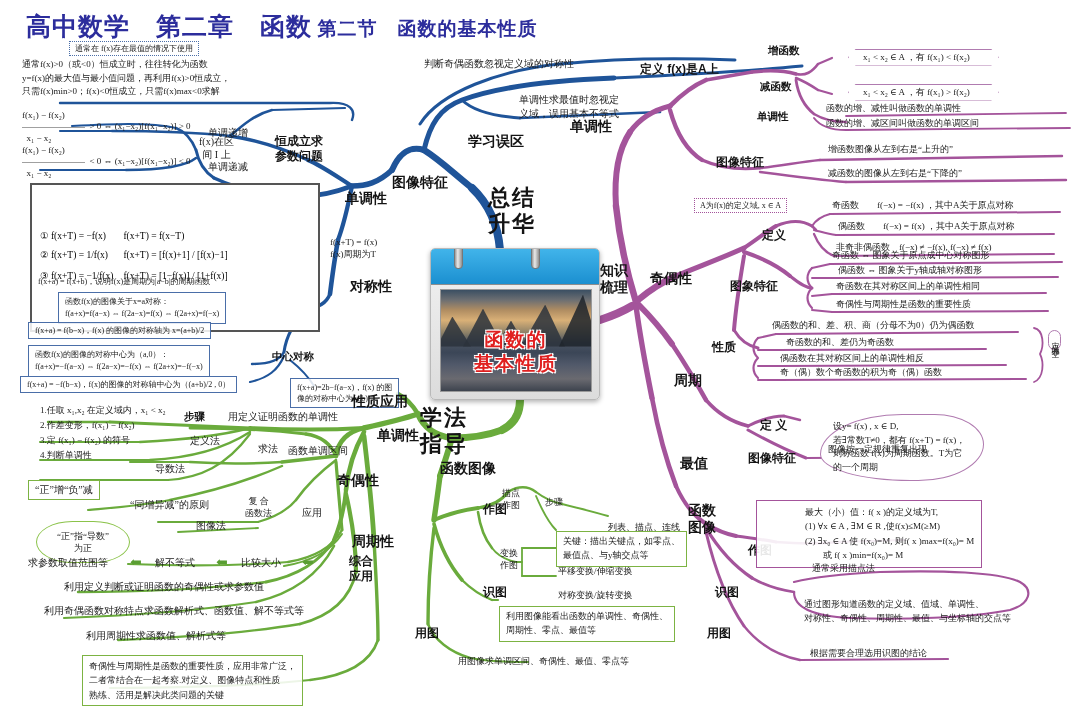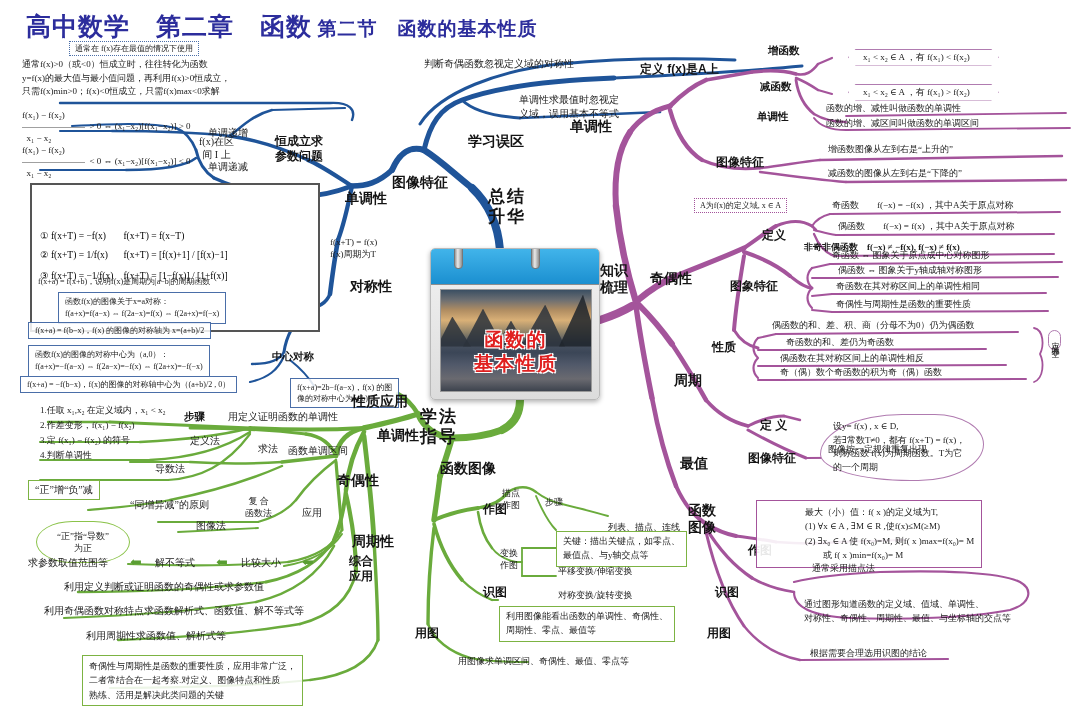--- a/index.html
+++ b/index.html
@@ -41,21 +41,21 @@
   .tx { font-size: 10px; color: #1a1a1a; }
   .tx-s { font-size: 9px; color: #1a1a1a; }
   .tx-xs { font-size: 8px; color: #222; }
 
   
   .lbl {
     font-family: "Liberation Sans", "DejaVu Sans", sans-serif;
     font-weight: bold;
     color: #141414;
   }
-  .lbl-lg  { font-size: 17px; letter-spacing: 2px; }
+  .lbl-lg  { font-size: 22px; letter-spacing: 2px; font-family: Liberation Mono, monospace; }
   .lbl-md  { font-size: 14px; }
   .lbl-sm  { font-size: 12px; }
   .lbl-xs  { font-size: 10.5px; }
 
   
   .box-blue {
     border: 1.2px solid #4a6ea8;
     background: rgba(255,255,255,.86);
     padding: 3px 6px;
   }
@@ -568,21 +568,21 @@
   <div class="node tx-s" style="left:848px; top:84px; border:1px solid #b07bb0; padding:2px 28px 2px 14px;
               clip-path: polygon(0 50%, 5% 0, 95% 0, 100% 50%, 95% 100%, 5% 100%); background:#fff;">x₁ &lt; x₂ ∈ A ，有 f(x₁) &gt; f(x₂)</div>
   <div class="node tx-s" style="left:826px; top:103px;">函数的增、减性叫做函数的单调性</div>
   <div class="node tx-s" style="left:826px; top:118px;">函数的增、减区间叫做函数的单调区间</div>
   <div class="node tx-s" style="left:828px; top:144px;">增函数图像从左到右是“上升的”</div>
   <div class="node tx-s" style="left:828px; top:168px;">减函数的图像从左到右是“下降的”</div>
 
   <div class="node box-dot-p tx-xs" style="left:694px; top:198px;">A为f(x)的定义域, x ∈ A</div>
   <div class="node tx-s" style="left:832px; top:200px;">奇函数　　f(−x) = −f(x) ，其中A关于原点对称</div>
   <div class="node tx-s" style="left:838px; top:221px;">偶函数　　f(−x) = f(x) ，其中A关于原点对称</div>
-  <div class="node tx-s" style="left:804px; top:242px;font-weight:bold;">非奇非偶函数　f(−x) ≠ −f(x), f(−x) ≠ f(x)</div>
+  <div class="node tx-s" style="left:836px; top:242px;">非奇非偶函数　f(−x) ≠ −f(x), f(−x) ≠ f(x)</div>
   <div class="node tx-s" style="left:832px; top:250px;">奇函数 ⇔ 图象关于原点成中心对称图形</div>
   <div class="node tx-s" style="left:838px; top:265px;">偶函数 ⇔ 图象关于y轴成轴对称图形</div>
   <div class="node tx-s" style="left:836px; top:281px;">奇函数在其对称区间上的单调性相同</div>
   <div class="node tx-s" style="left:836px; top:299px;">奇偶性与周期性是函数的重要性质</div>
   <div class="node tx-s" style="left:772px; top:320px;">偶函数的和、差、积、商（分母不为0）仍为偶函数</div>
   <div class="node tx-s" style="left:786px; top:337px;">奇函数的和、差仍为奇函数</div>
   <div class="node tx-s" style="left:780px; top:353px;">偶函数在其对称区间上的单调性相反</div>
   <div class="node tx-s" style="left:780px; top:367px;">奇（偶）数个奇函数的积为奇（偶）函数</div>
   <div class="node tx-xs vert" style="left:1048px; top:330px; border:1px solid #b07bb0;
               border-radius:9px; padding:4px 1px;">定义域非空</div>

